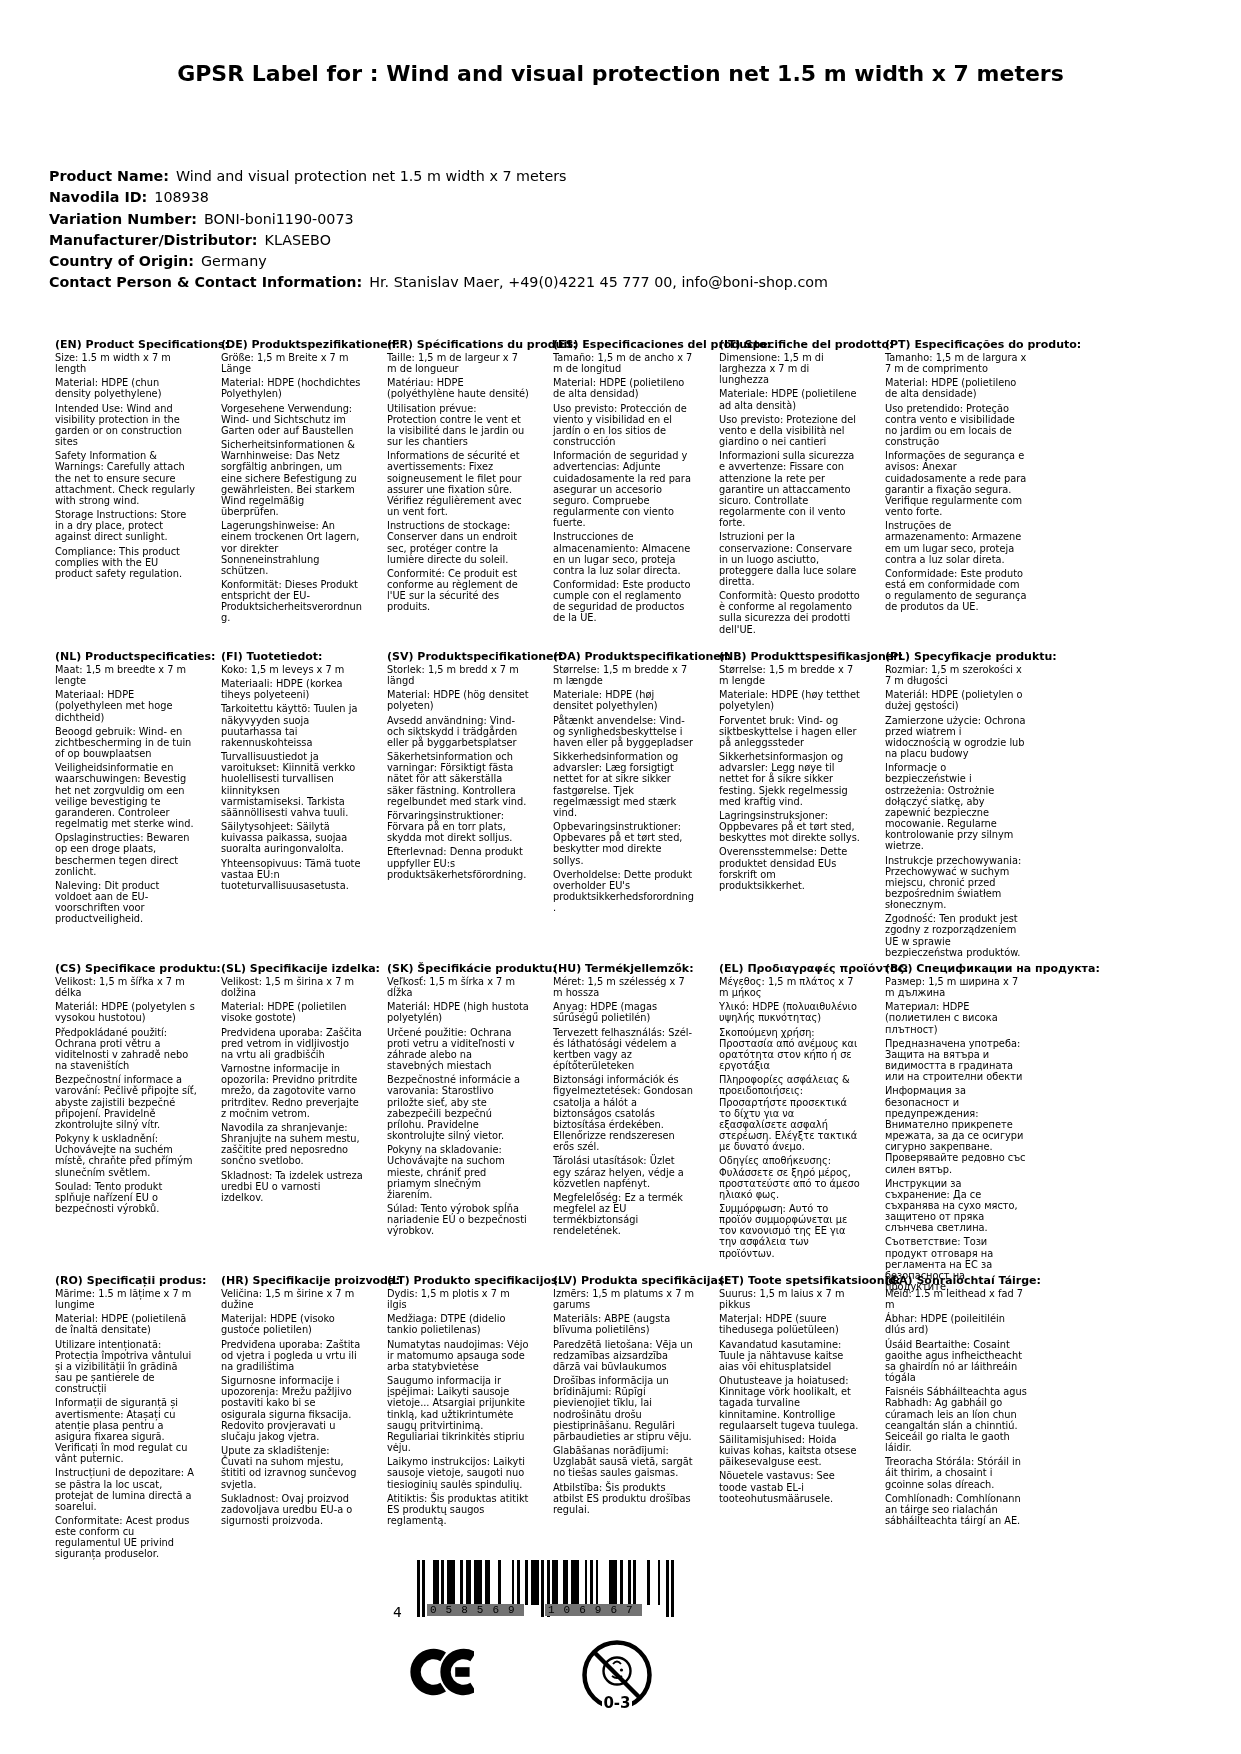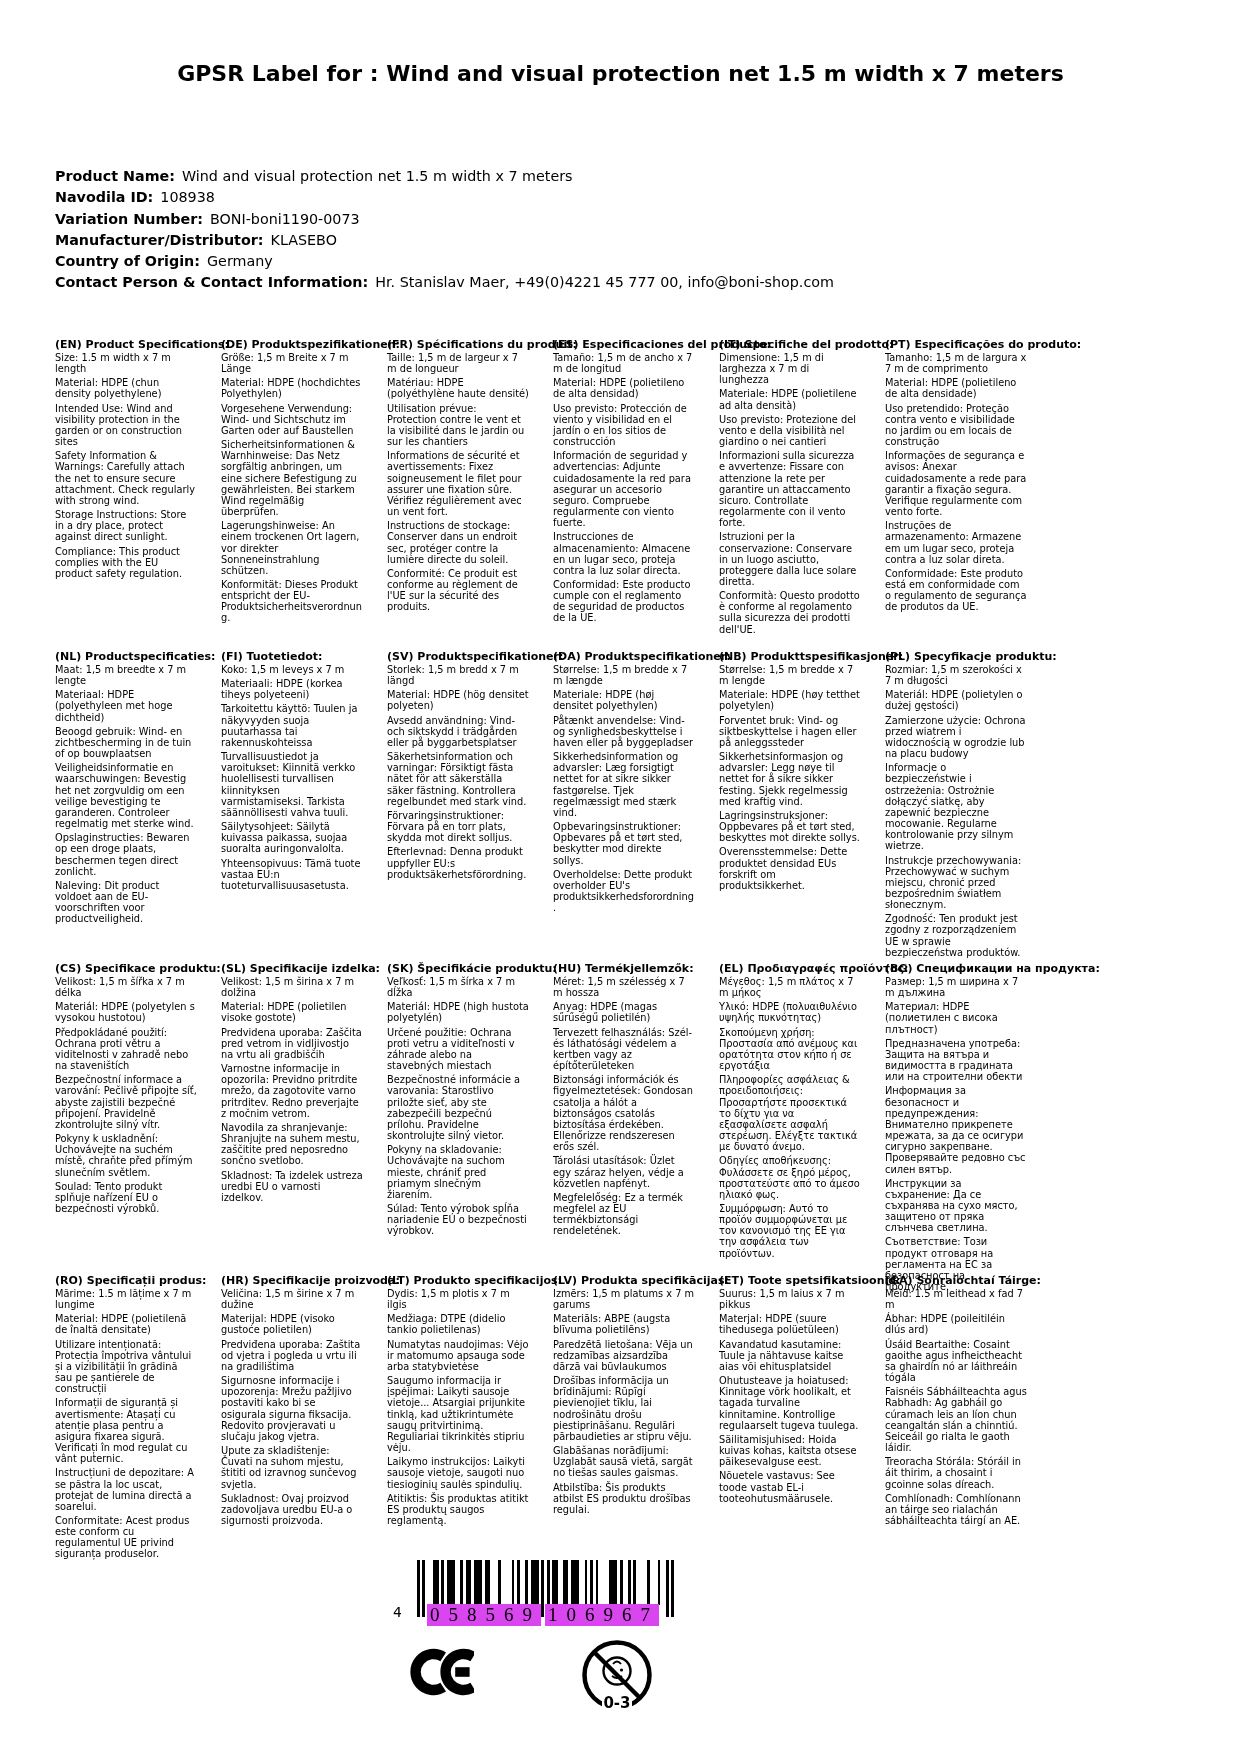--- a/index.html
+++ b/index.html
@@ -3,39 +3,39 @@
 <meta charset="utf-8">
 <style>
   html,body{margin:0;padding:0;}
   body{width:1241px;height:1754px;background:#ffffff;color:#000000;
        font-family:"DejaVu Sans","Liberation Sans",sans-serif;position:relative;overflow:hidden;}
   .page{position:absolute;inset:0;background:#ffffff;}
 
   .title{position:absolute;top:58px;left:0;right:0;margin:0 auto;width:960px;
          text-align:center;font-size:22px;font-weight:bold;line-height:31px;}
 
-  .product-info{position:absolute;top:166px;left:55px;font-size:14.3px;line-height:21.3px;}
+  .product-info{position:absolute;top:166px;left:49px;font-size:14.3px;line-height:21.3px;}
   .pi-row{white-space:nowrap;}
   .pi-label{font-weight:bold;}
   .pi-value{margin-left:7px;}
 
   .spec-grid{position:absolute;top:338px;left:55px;
              display:grid;grid-template-columns:repeat(6,142px);column-gap:24px;
              grid-auto-rows:312px;}
   .spec-block{font-size:9.8px;line-height:11.15px;}
   .spec-heading{font-size:11px;font-weight:bold;line-height:13px;margin:0 0 1px 0;white-space:nowrap;}
   .spec-para{margin:0 0 3px 0;overflow-wrap:break-word;}
 
   .barcode{position:absolute;top:1560px;left:417px;}
   .bars{position:relative;width:257px;height:57px;}
   .bar{position:absolute;top:0;background:#000;height:45px;}
   .bar.tall{height:57px;}
   .bc-first{position:absolute;left:-24px;top:44px;font-family:"DejaVu Sans Mono",monospace;font-size:14.5px;}
-  .bc-group{position:absolute;top:44px;font-family:Liberation Serif, serif;font-size:19px;
-            letter-spacing:9px;background:#d946ef;padding-left:3px;}
+  .bc-group{position:absolute;top:44px;font-family:Liberation Mono, monospace;font-size:11px;
+            letter-spacing:9px;background:#737373;padding-left:3px;}
   .bc-g1{left:10px;}
   .bc-g2{left:128px;}
 
   .ce-mark{position:absolute;top:1648px;left:408px;}
   .age-mark{position:absolute;top:1638px;left:580px;text-align:right;}
 </style>
 </head>
 <body>
 
 <div class="page">

